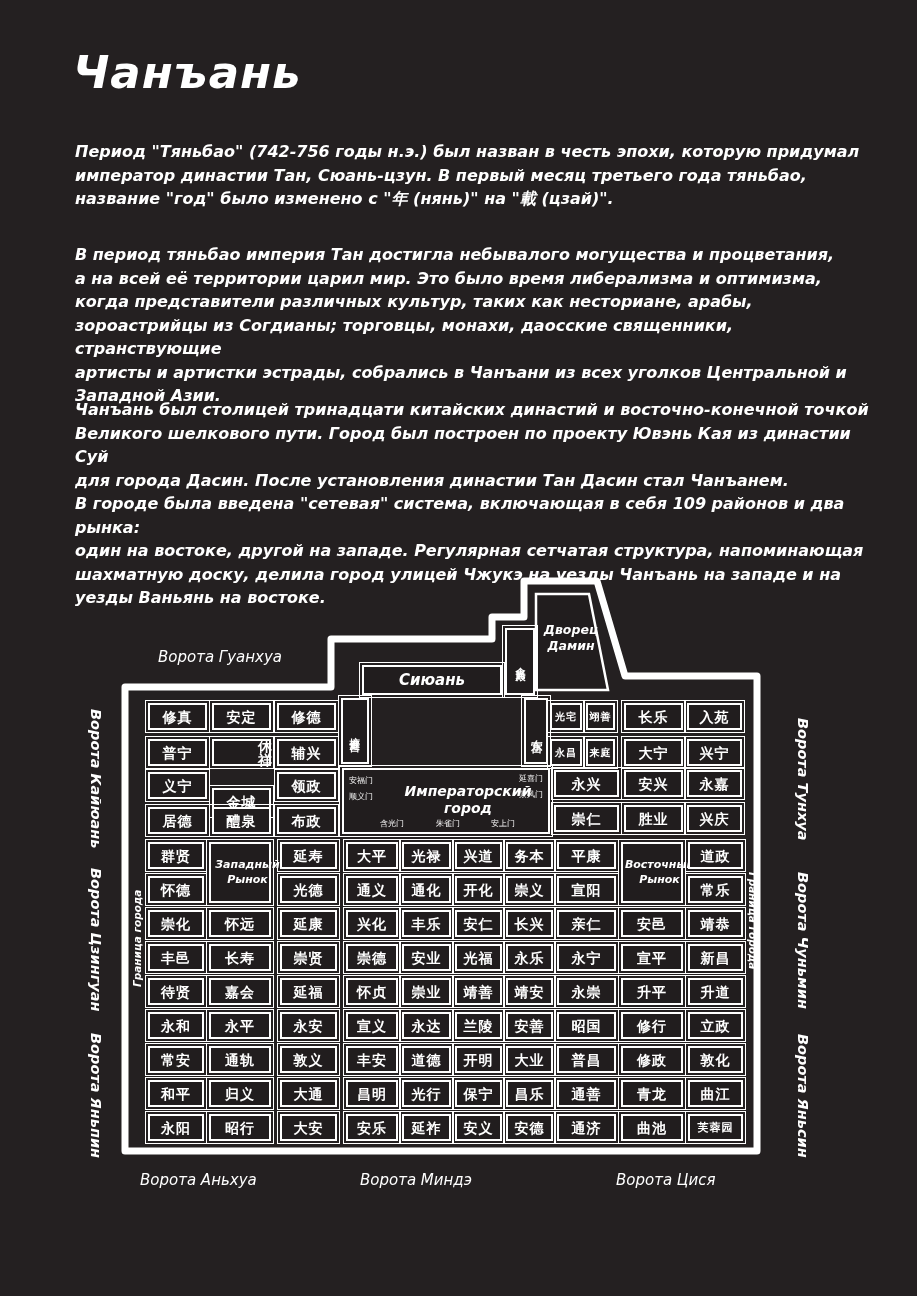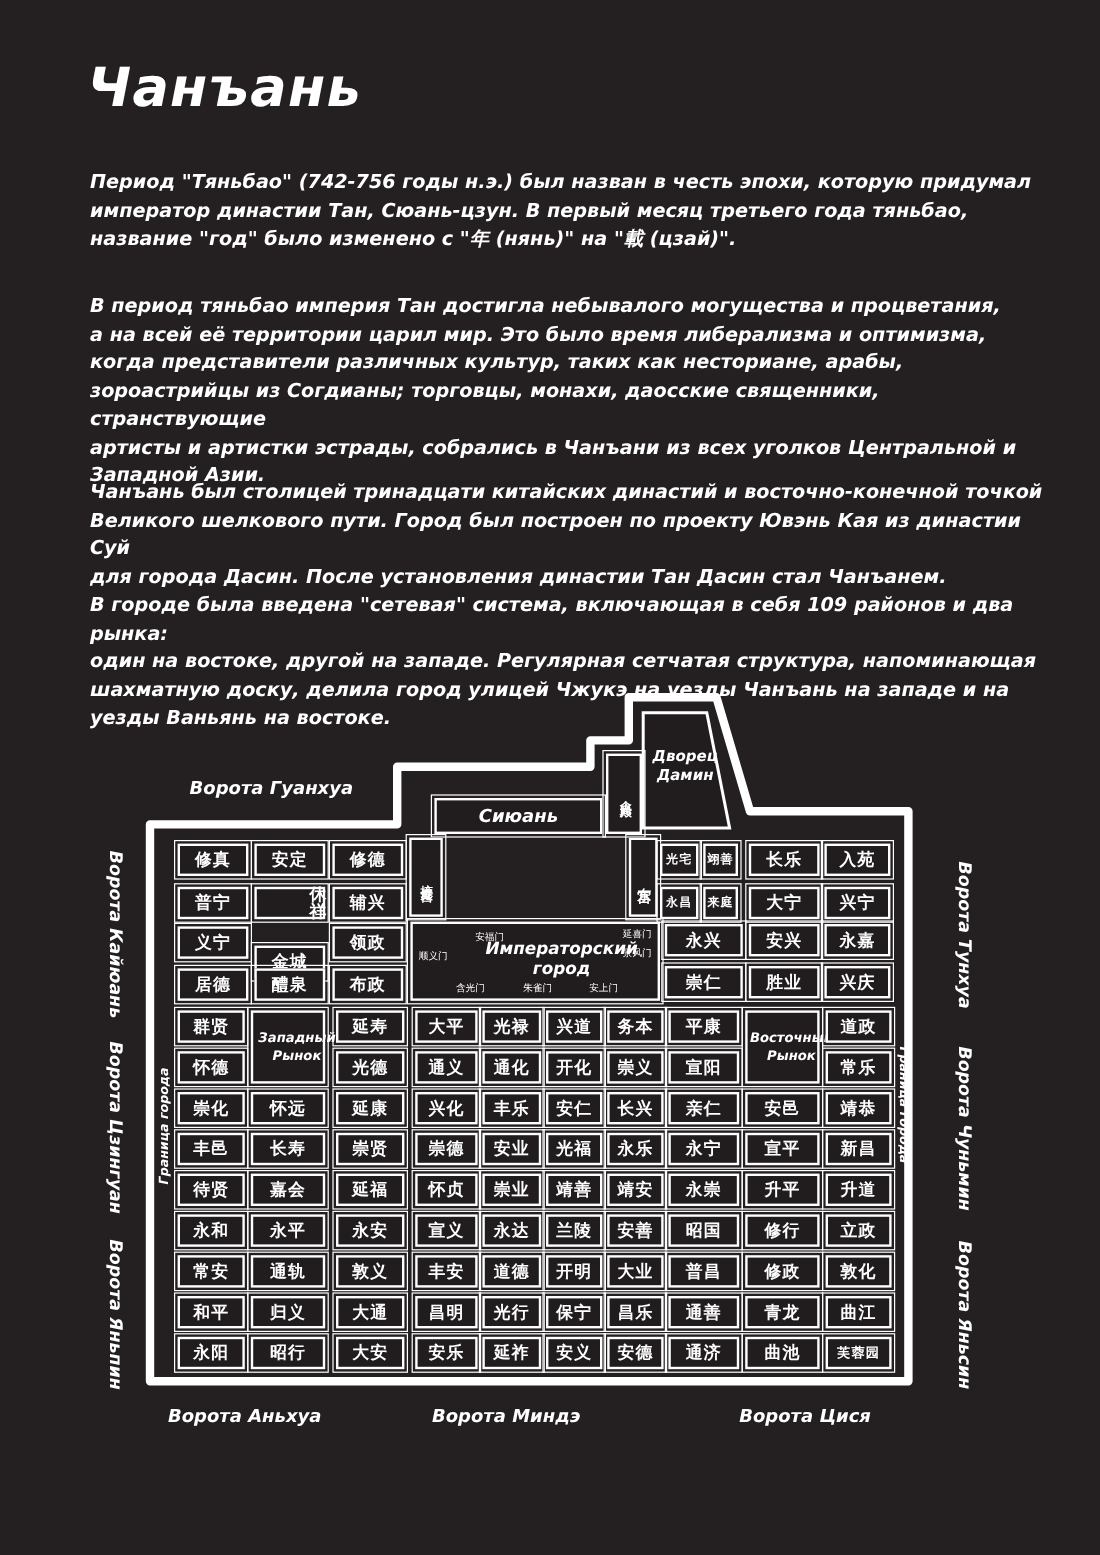--- a/index.html
+++ b/index.html
@@ -6,42 +6,42 @@
   .page{position:relative;width:917px;height:1296px;background:#242021;color:#fff;
         font-family:"DejaVu Sans",sans-serif;overflow:hidden;}
   .title{position:absolute;left:73px;top:46px;margin:0;font-size:45px;font-style:italic;
          font-weight:bold;letter-spacing:1px;}
   .para{position:absolute;left:75px;width:808px;font-size:16px;font-weight:bold;
         font-style:italic;line-height:1.47;white-space:pre-line;}
   .p1{top:140px;} .p2{top:243px;} .p3{top:398px;}
   .map-title{position:absolute;left:695px;top:583px;width:190px;text-align:center;
              font-size:27px;font-style:italic;font-weight:bold;line-height:1.4;white-space:pre-line;}
   .wall-svg{position:absolute;left:0;top:0;}
-  .gate-h{position:absolute;font-size:15px;font-style:italic;font-weight:bold;white-space:nowrap;}
+  .gate-h{position:absolute;font-size:15px;font-style:italic;font-weight:normal;white-space:nowrap;}
   .gate-v{position:absolute;width:24px;display:flex;align-items:center;justify-content:center;
           writing-mode:vertical-rl;font-size:14.5px;font-style:italic;font-weight:bold;white-space:nowrap;}
   .bound{position:absolute;width:16px;display:flex;align-items:center;justify-content:center;
          writing-mode:vertical-rl;font-size:10.5px;font-style:italic;font-weight:bold;white-space:nowrap;}
   .bound.flip{transform:rotate(180deg);}
   .ward{position:absolute;box-sizing:border-box;border:2px solid #fff;outline:1px solid #fff;
         outline-offset:2px;background:#211d1e;display:flex;align-items:center;justify-content:center;
         font-size:14px;font-weight:bold;letter-spacing:1px;line-height:1;}
   .vcjk{writing-mode:vertical-rl;letter-spacing:2px;}
   .rubox{font-style:italic;letter-spacing:0;}
   .market{font-style:italic;font-weight:bold;font-size:11px;text-align:center;
           white-space:pre-line;letter-spacing:0;line-height:1.3;padding-left:15px;}
   .palace{display:block;}
   .plabel{position:absolute;left:0;right:0;text-align:center;font-style:italic;font-weight:bold;
           letter-spacing:0;white-space:pre-line;}
   .taiji .plabel{top:16px;font-size:15px;}
   .imperial .plabel{top:13px;font-size:14px;line-height:1.2;padding-left:44px;}
   .pgate{position:absolute;font-size:8px;font-weight:normal;letter-spacing:0;line-height:1;}
   .g-top{top:3px;left:0;right:0;text-align:center;}
   .g-bl{bottom:3px;left:5px;} .g-bc{bottom:3px;left:0;right:0;text-align:center;} .g-br{bottom:3px;right:5px;}
-  .g-tl1{top:7px;left:5px;margin-left:47px;} .g-tl2{top:23px;left:5px;}
+  .g-tl1{top:7px;left:5px;} .g-tl2{top:23px;left:5px;}
   .g-tr1{top:5px;right:5px;} .g-tr2{top:21px;right:5px;}
   .g-b1{bottom:4px;left:36px;} .g-b2{bottom:4px;left:92px;} .g-b3{bottom:4px;left:147px;}
   .dm-label{position:absolute;left:529px;top:622px;width:84px;text-align:center;font-size:12.5px;
             font-style:italic;font-weight:bold;white-space:pre-line;line-height:1.25;}
 </style>
 </head>
 <body>
 
 <div class="page">
 

